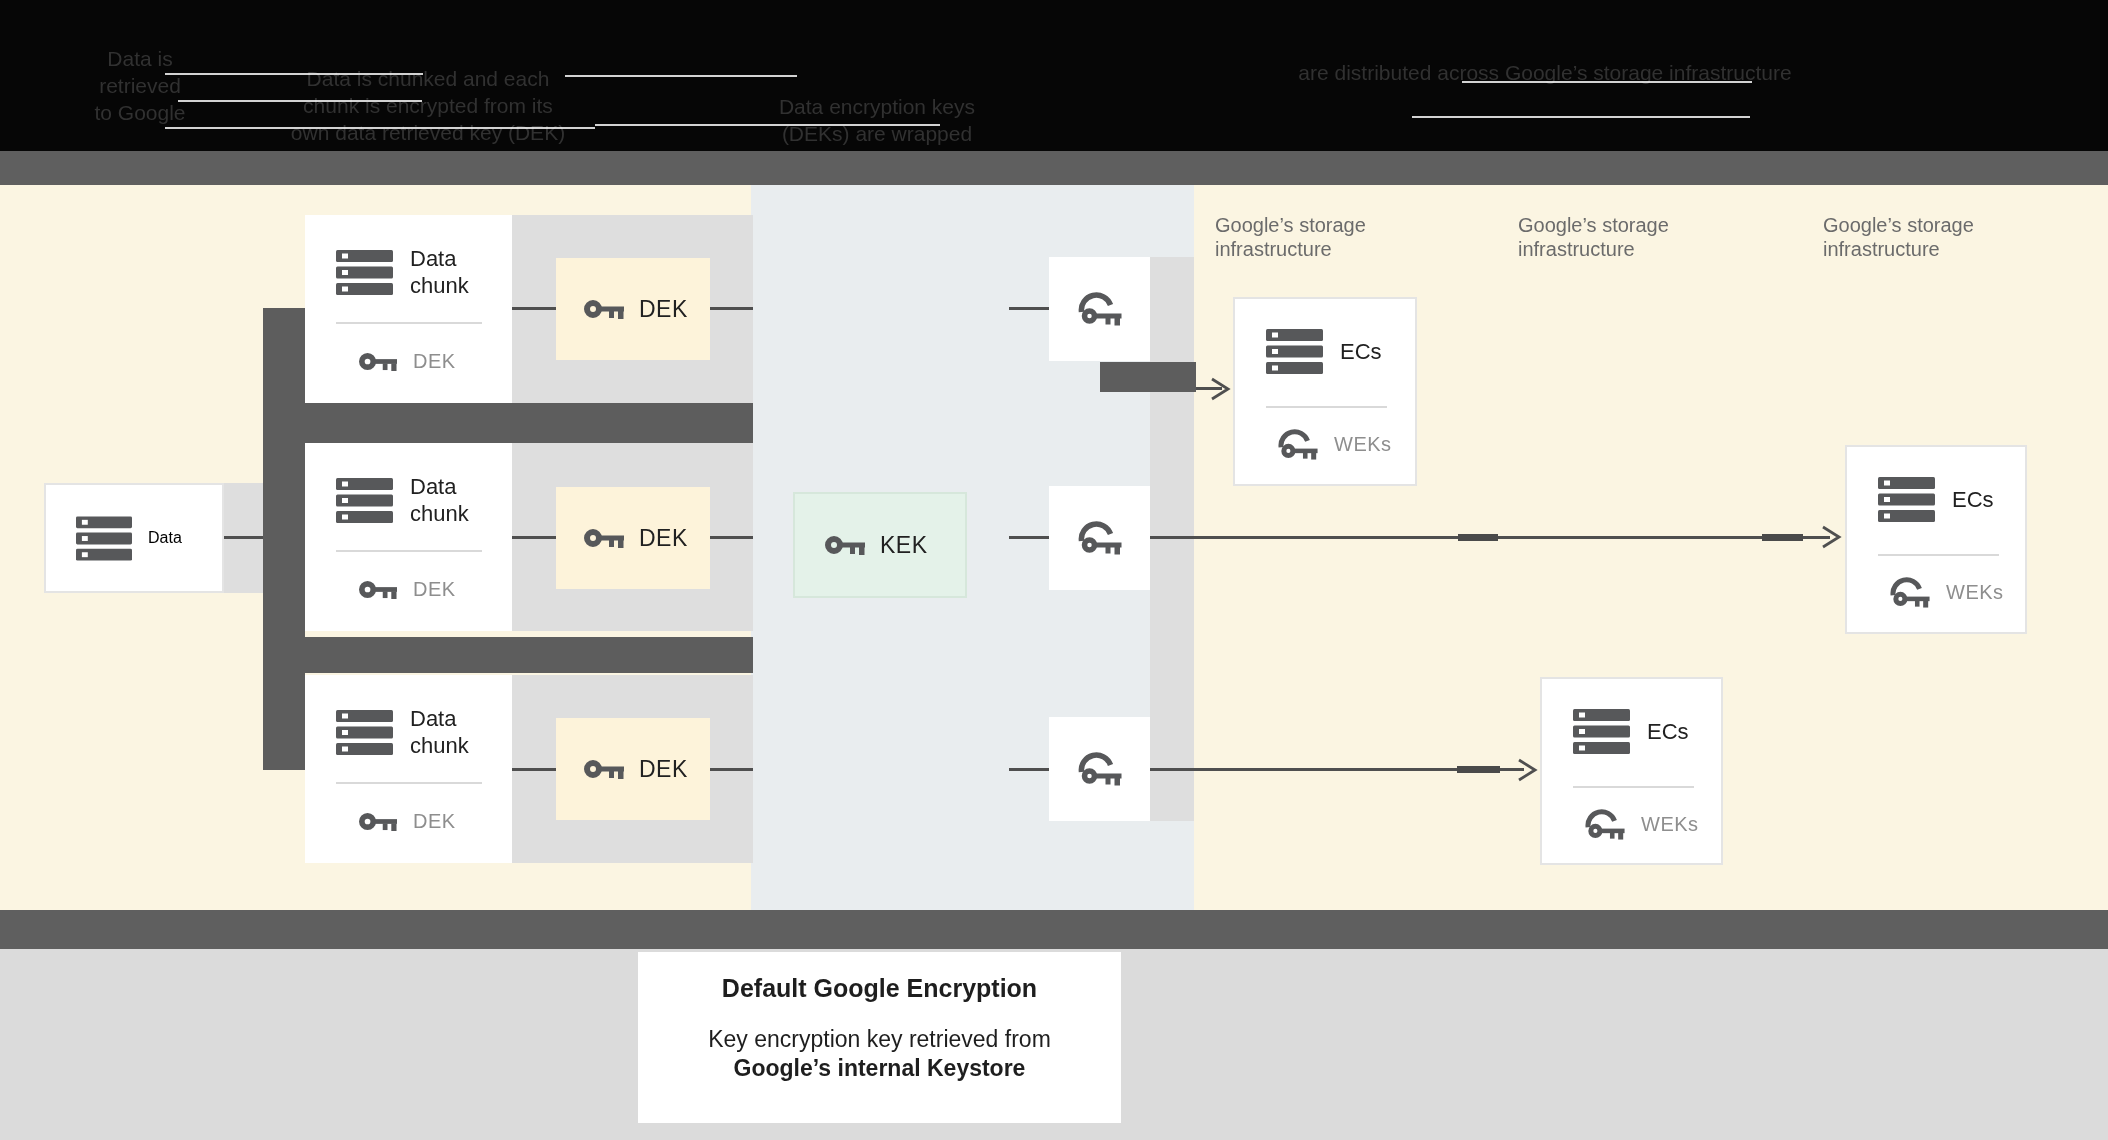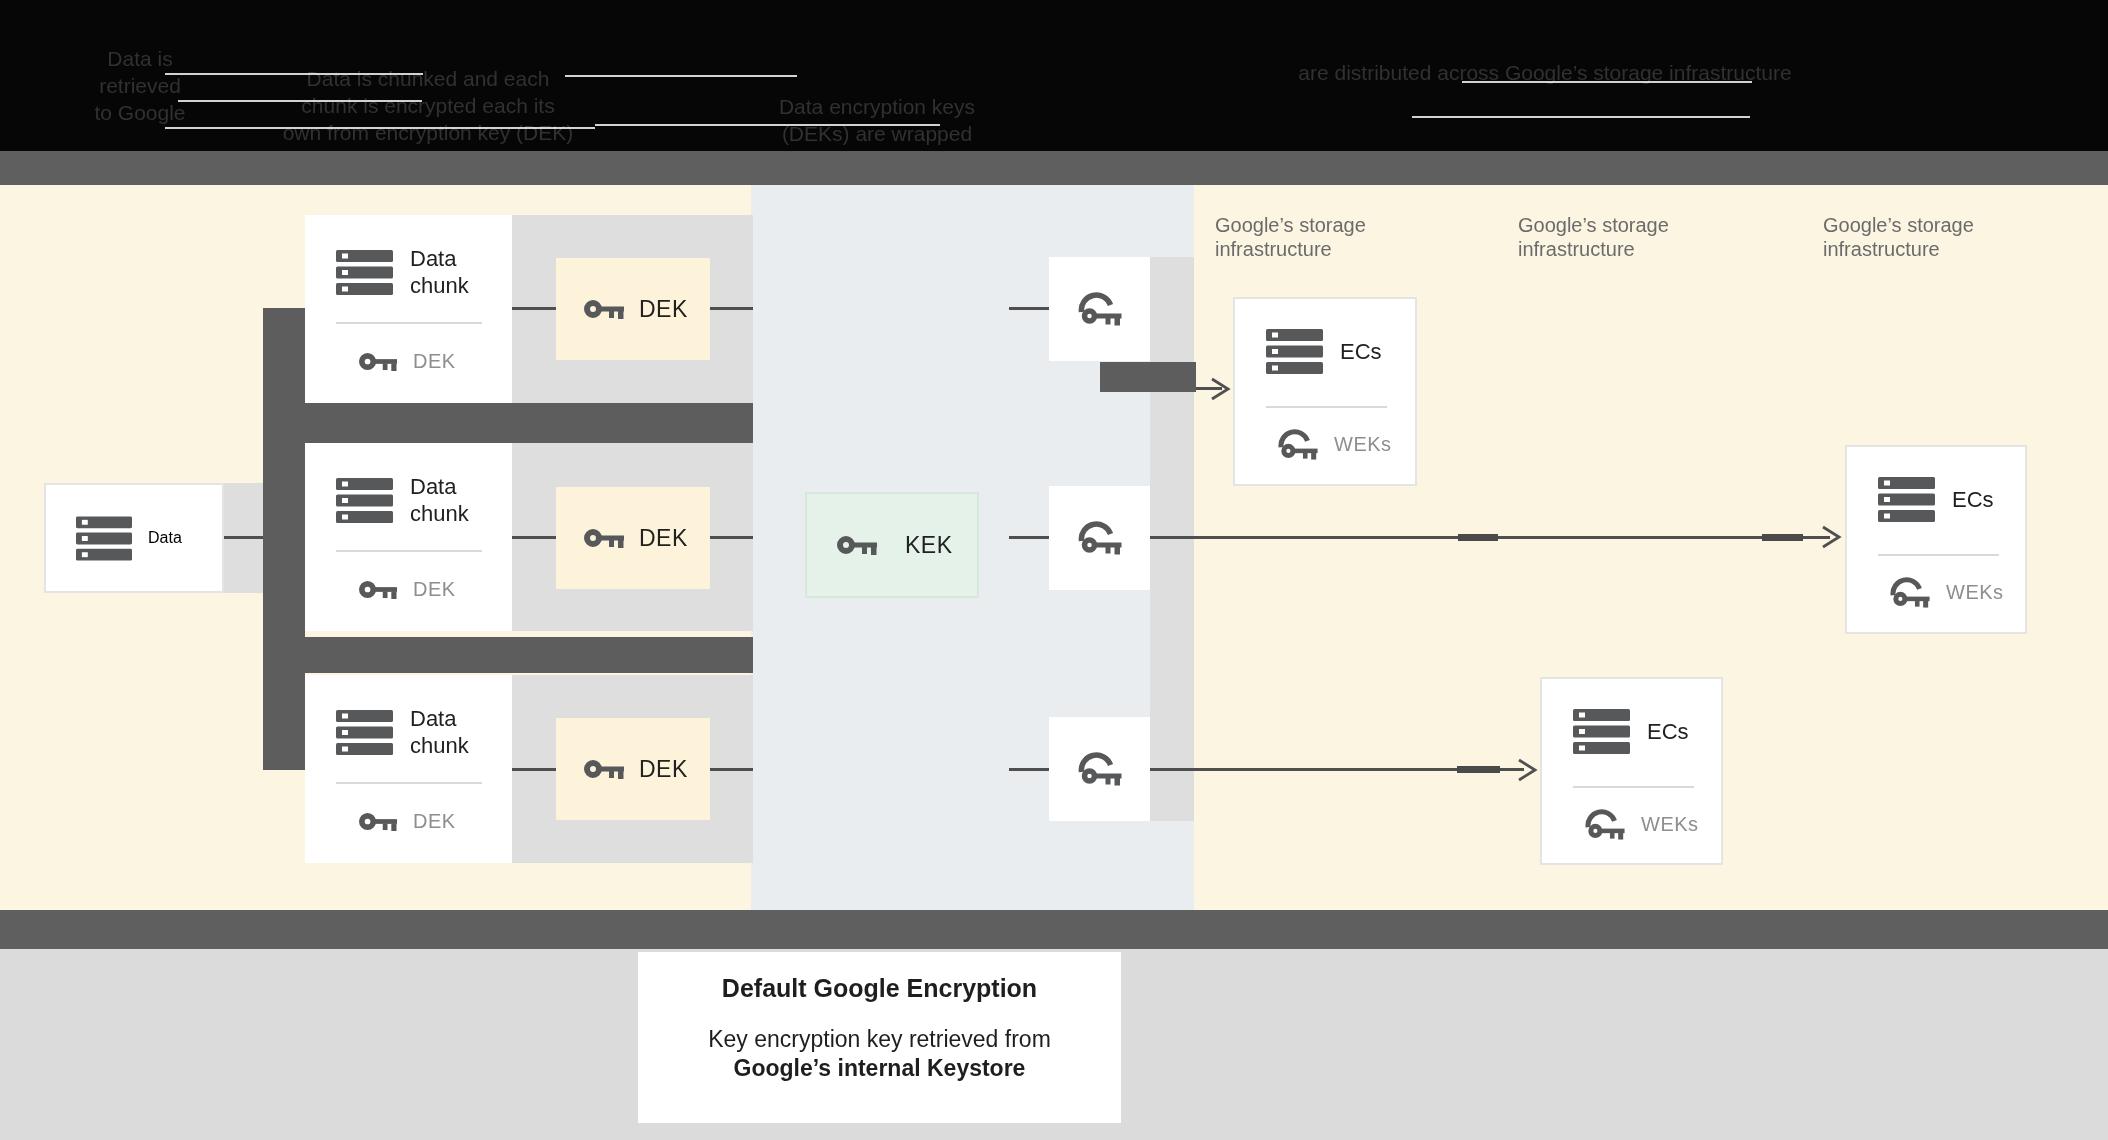--- a/index.html
+++ b/index.html
@@ -24,21 +24,21 @@
   .footer   { left:0; top:949px; width:2108px; height:191px; background:#dbdbdb; }
 
   
   .hline { position:absolute; height:3px; background:#4f4f4f; }
   .hline.thick { height:7px; background:#4a4a4a; }
 
   
   .white-box { background:#ffffff; border:2px solid #e4e4e4; box-sizing:border-box; }
   .plain-white { background:#ffffff; box-sizing:border-box; }
   .dek-box { background:#fdf3da; box-sizing:border-box; display:flex; align-items:center; padding-left:28px; gap:15px; }
-  .kek-box { background:#e4f2e9; border:2px solid #d6e7db; box-sizing:border-box; display:flex; align-items:center; padding-left:30px; gap:28px;margin-left:12px; }
+  .kek-box { background:#e4f2e9; border:2px solid #d6e7db; box-sizing:border-box; display:flex; align-items:center; padding-left:30px; gap:15px; }
   .key-word { font-size:23px; color:#212121; letter-spacing:.5px; }
 
   .card { }
   .card .card-top { position:absolute; left:31px; top:30px; display:flex; align-items:center; gap:17px; }
   .card .card-title { font-size:22px; line-height:27px; color:#212121; }
   .card .card-div { position:absolute; left:31px; top:107px; height:2px; background:#d9d9d9; }
   .card .card-key { position:absolute; display:flex; align-items:center; gap:16px; }
   .muted { font-size:20px; color:#8e8e8e; letter-spacing:.5px; }
 
   .data-box { display:flex; align-items:center; padding-left:30px; gap:16px; }
@@ -63,22 +63,22 @@
 <div class="stage">
 
   <div class="abs hdr">
     <div class="hcol" style="left:85px; width:110px; text-align:center;">
       <div>Data is</div>
       <div>retrieved</div>
       <div>to Google</div>
     </div>
     <div class="hcol center" style="left:258px; width:340px;margin-top:20px;">
       <div>Data is chunked and each</div>
-      <div>chunk is encrypted each its</div>
-      <div>own from encryption key (DEK)</div>
+      <div>chunk is encrypted from its</div>
+      <div>own data retrieved key (DEK)</div>
     </div>
     <div class="hcol center" style="left:763px; width:228px;margin-top:48px;">
       <div>Data encryption keys</div>
       <div>(DEKs) are wrapped using</div>
       <div>a key encryption key (KEK)</div>
     </div>
     <div class="hcol center" style="left:1295px; top:59px; width:500px;">
       <div>are distributed across Google’s storage infrastructure</div>
     </div>
 

